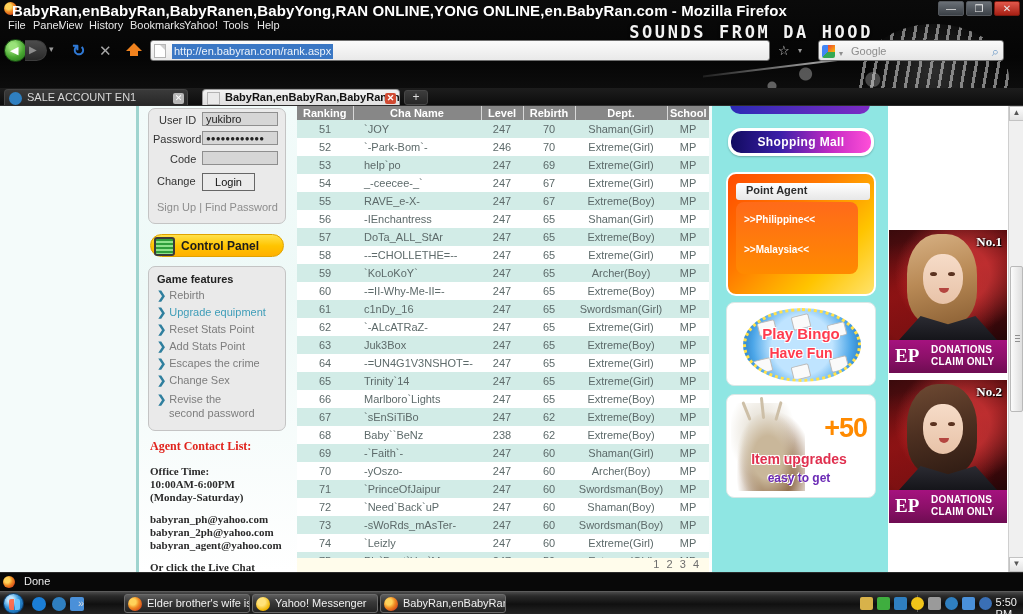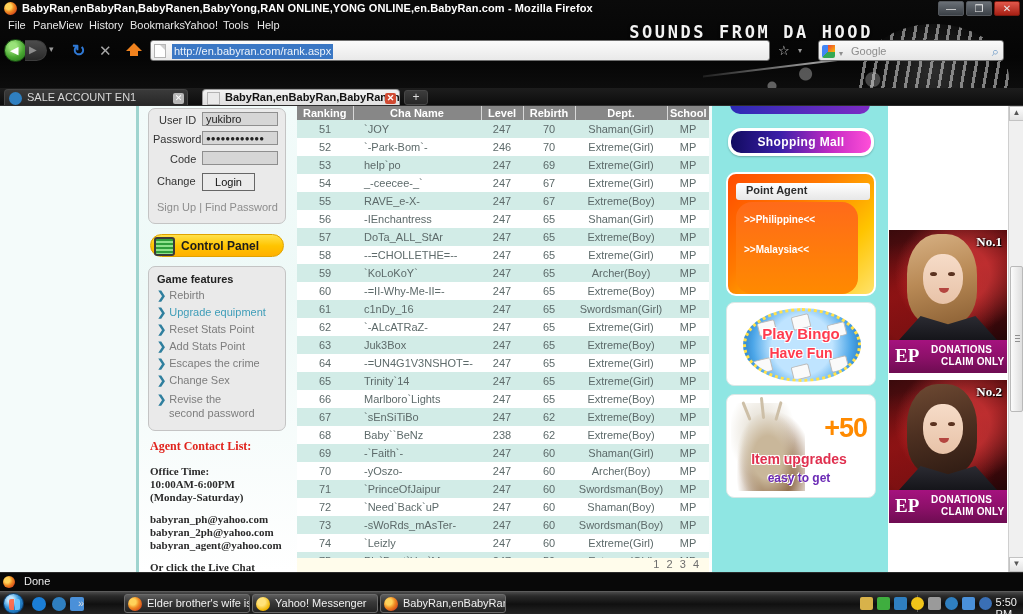--- a/index.html
+++ b/index.html
@@ -52,21 +52,21 @@
     white-space: nowrap;
     text-shadow: 0 0 3px #000;
   }
   
   #titlebar { position: absolute; left: 0; top: 0; width: 1023px; height: 17px; }
   #ff-logo {
     position: absolute; left: 4px; top: 2px; width: 13px; height: 13px; border-radius: 50%;
     background: radial-gradient(circle at 35% 35%, #ffd25a 0 24%, #f08a22 45%, #d1451b 78%, #8c2a10 100%);
   }
   #win-title {
-    position: absolute; left: 22px; top: 2px; color: #fff; font-size: 11px; font-weight: bold;
+    position: absolute; left: 12px; top: 2px; color: #fff; font-size: 15px; font-weight: bold;
     white-space: nowrap; letter-spacing: .1px;
   }
   .wbtn {
     position: absolute; top: 1px; width: 26px; height: 15px;
     border: 1px solid #55595e; border-radius: 2px;
     background: linear-gradient(180deg,#6a7077,#3b4046);
     color: #e9e9e9; font-size: 10px; line-height: 13px; text-align: center;
   }
   #wbtn-min { right: 59px; }
   #wbtn-max { right: 31px; }
@@ -262,22 +262,22 @@
     border-radius: 10px;
     background: linear-gradient(135deg,#ff4b00 0%, #ff7a00 38%, #ffc400 72%, #ffe36b 100%);
     border: 2px solid #ffffff;
   }
   #agent-title-bar {
     position: absolute; left: 8px; top: 9px; width: 134px; height: 17px;
     background: linear-gradient(180deg,#ffffff,#e7e7e7); border-radius: 3px;
   }
   #agent-title { position: absolute; left: 10px; top: 1px; font-size: 11px; font-weight: bold; color: #2d2d2d; }
   #agent-body {
-    position: absolute; left: 8px; top: 28px; width: 122px; height: 92px;
-    border-radius: 16px;
+    position: absolute; left: 8px; top: 28px; width: 122px; height: 72px;
+    border-radius: 8px;
     background: linear-gradient(180deg,#ff6a1a,#ff8a00);
   }
   .agent-link {
     position: absolute; left: 8px; font-size: 10px; font-weight: bold; color: #ffffff; white-space: nowrap;
   }
   #bingo-card { top: 196px; height: 84px; left: 8px; width: 150px; }
   #bingo-wheel {
     position: absolute; left: 16px; top: 5px; width: 118px; height: 74px; border-radius: 50%;
     background:
       radial-gradient(circle at 50% 50%, #bfe4ff 0 46%, #4ca6e8 75%, #1f6fb5 100%);
@@ -346,21 +346,21 @@
   .ep-no {
     position: absolute; right: 5px; top: 4px; font-size: 13px; font-weight: bold; color: #ffffff;
     text-shadow: 0 0 3px #000, 1px 1px 1px #000; font-family: "Liberation Serif", serif;
   }
   .ep-bar {
     position: absolute; left: 0; bottom: 0; width: 118px; height: 33px;
     background: linear-gradient(180deg,#a5127f 0%, #8b1068 55%, #6e0c52 100%);
   }
   .ep-ep { position: absolute; left: 6px; top: 5px; font-size: 19px; font-weight: bold; color: #fff; font-family:"Liberation Serif", serif; }
   .ep-d1 { position: absolute; left: 42px; top: 4px; font-size: 10px; font-weight: bold; color: #fff; letter-spacing: .2px; }
-  .ep-d2 { position: absolute; left: 52px; top: 16px; font-size: 10px; font-weight: bold; color: #fff; letter-spacing: .2px; text-align: right; }
+  .ep-d2 { position: absolute; left: 42px; top: 16px; font-size: 10px; font-weight: bold; color: #fff; letter-spacing: .2px; text-align: right; }
   
   #vscroll {
     position: absolute; left: 1008px; top: 106px; width: 15px; height: 466px;
     background: #f0f0f0; border-left: 1px solid #cfcfcf;
   }
   .sb-arrow {
     position: absolute; left: 0; width: 15px; height: 15px;
     background: linear-gradient(180deg,#fdfdfd,#e2e2e2); border: 1px solid #c3c3c3;
     font-size: 8px; color: #555; text-align: center; line-height: 12px;
   }

